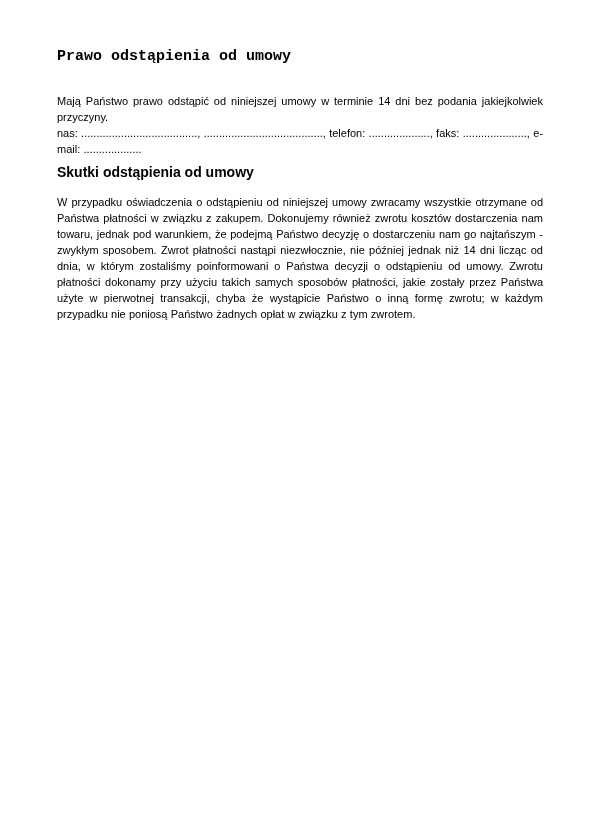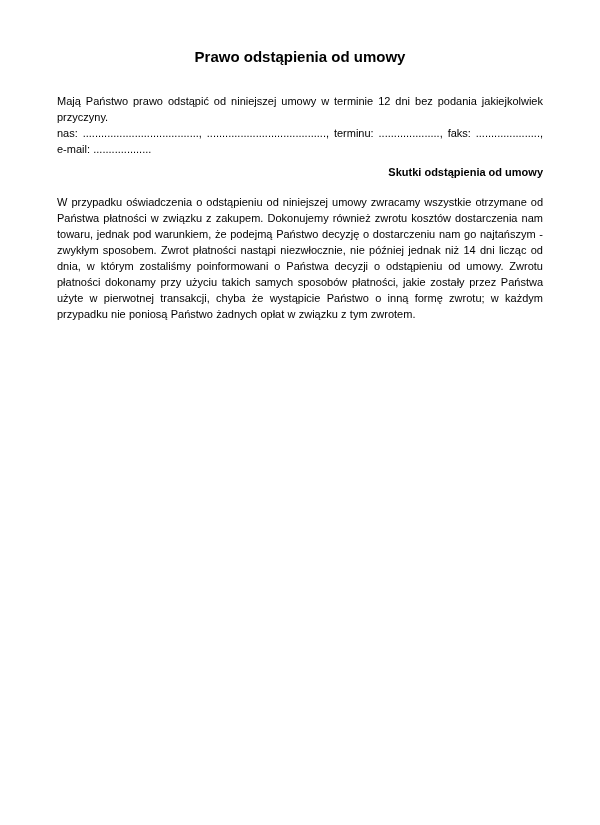--- a/index.html
+++ b/index.html
@@ -18,53 +18,54 @@
     box-sizing: border-box;
     width: 600px;
     height: 825px;
     padding: 47px 57px 0 57px;
     background: #ffffff;
   }
   .doc-title {
     font-size: 15px;
     font-weight: bold;
     line-height: 19px;
-    text-align: center;
+    text-align: left;
     margin: 0 0 27px 0;
+    font-family: Liberation Mono, monospace;
   }
   .para {
     font-size: 11px;
     line-height: 16px;
     text-align: justify;
     margin: 0;
     word-spacing: 0.2px;
   }
   .para.stretch-last {
     text-align-last: justify;
   }
   .section-heading {
-    font-size: 11px;
+    font-size: 14px;
     font-weight: bold;
     line-height: 16px;
-    text-align: right;
+    text-align: left;
     margin: 7px 0 14px 0;
   }
 </style>
 </head>
 <body>
 
 <div class="page">
 
   <h1 class="doc-title">Prawo odstąpienia od umowy</h1>
 
-  <div class="para">Mają Państwo prawo odstąpić od niniejszej umowy w terminie 12 dni bez podania jakiejkolwiek przyczyny.</div>
+  <div class="para">Mają Państwo prawo odstąpić od niniejszej umowy w terminie 14 dni bez podania jakiejkolwiek przyczyny.</div>
 
 
 
-  <div class="para">nas: ......................................, ......................................., terminu: ...................., faks: ....................., e-mail: ...................</div>
+  <div class="para">nas: ......................................, ......................................., telefon: ...................., faks: ....................., e-mail: ...................</div>
 
 
 
 
   <h2 class="section-heading">Skutki odstąpienia od umowy</h2>
 
   <div class="para">W przypadku oświadczenia o odstąpieniu od niniejszej umowy zwracamy wszystkie otrzymane od Państwa płatności w związku z zakupem. Dokonujemy również zwrotu kosztów dostarczenia nam towaru, jednak pod warunkiem, że podejmą Państwo decyzję o dostarczeniu nam go najtańszym - zwykłym sposobem. Zwrot płatności nastąpi niezwłocznie, nie później jednak niż 14 dni licząc od dnia, w którym zostaliśmy poinformowani o Państwa decyzji o odstąpieniu od umowy. Zwrotu płatności dokonamy przy użyciu takich samych sposobów płatności, jakie zostały przez Państwa użyte w pierwotnej transakcji, chyba że wystąpicie Państwo o inną formę zwrotu; w każdym przypadku nie poniosą Państwo żadnych opłat w związku z tym zwrotem.</div>
 
 </div>
 

